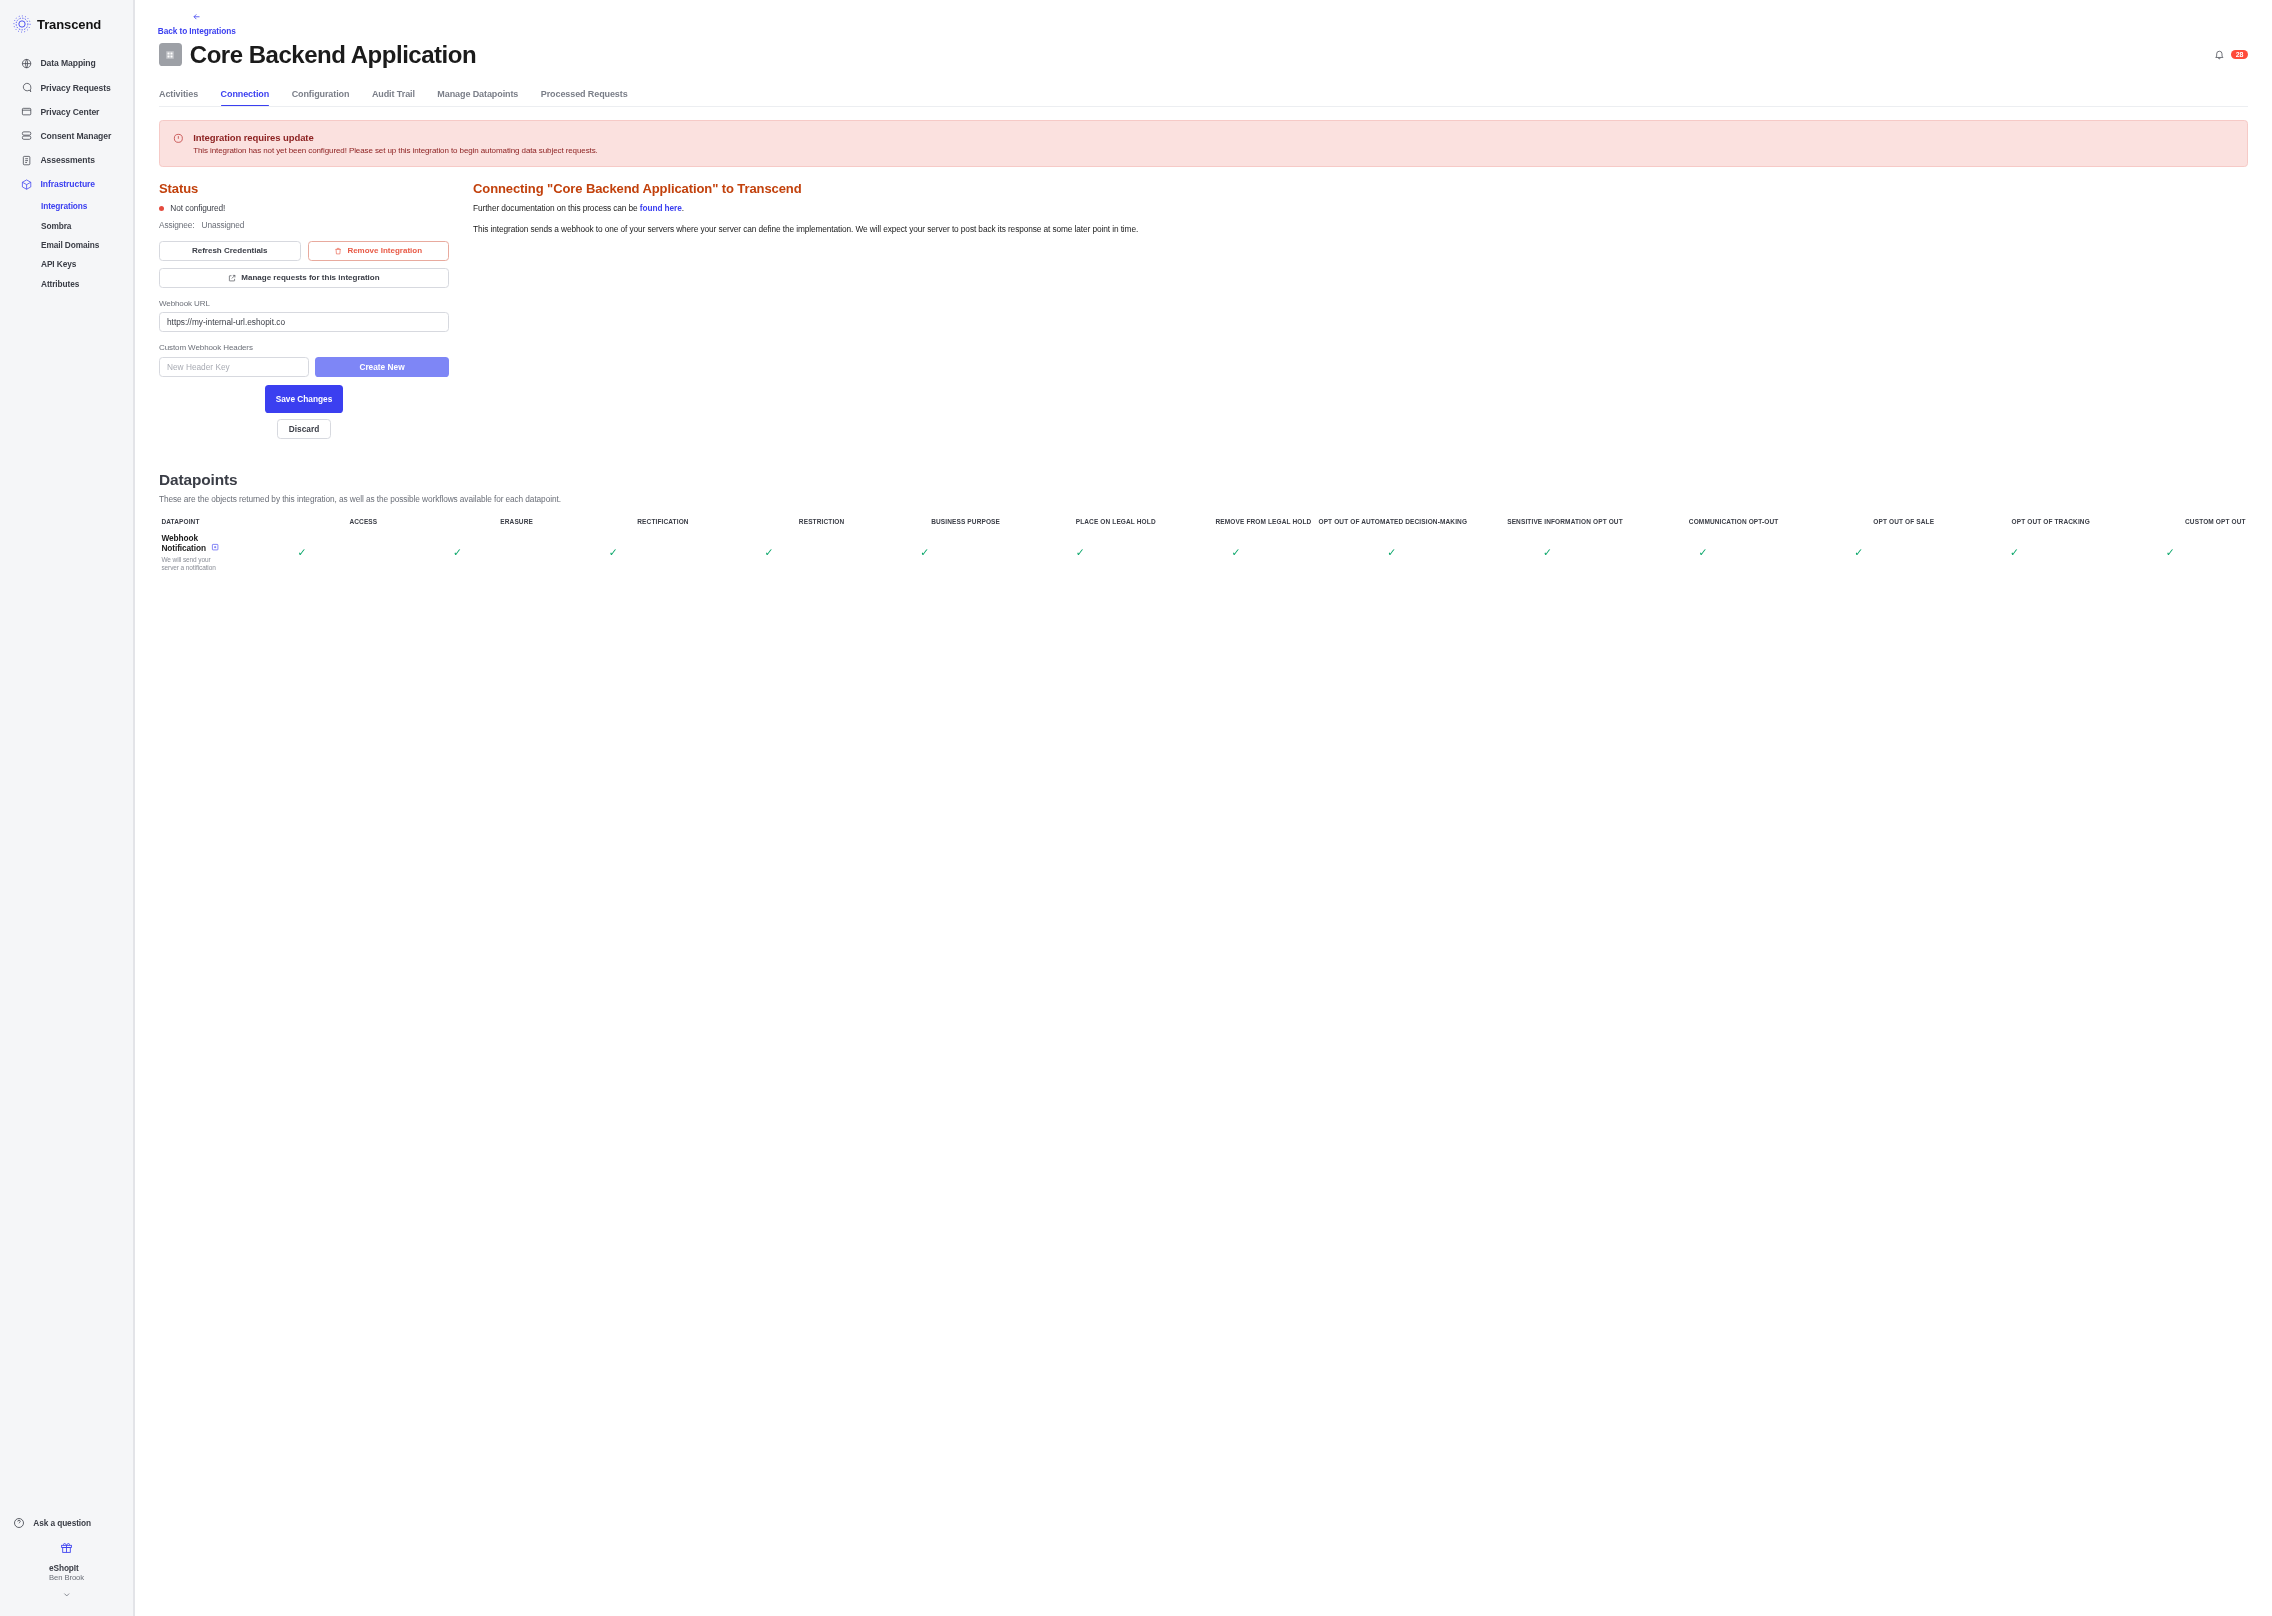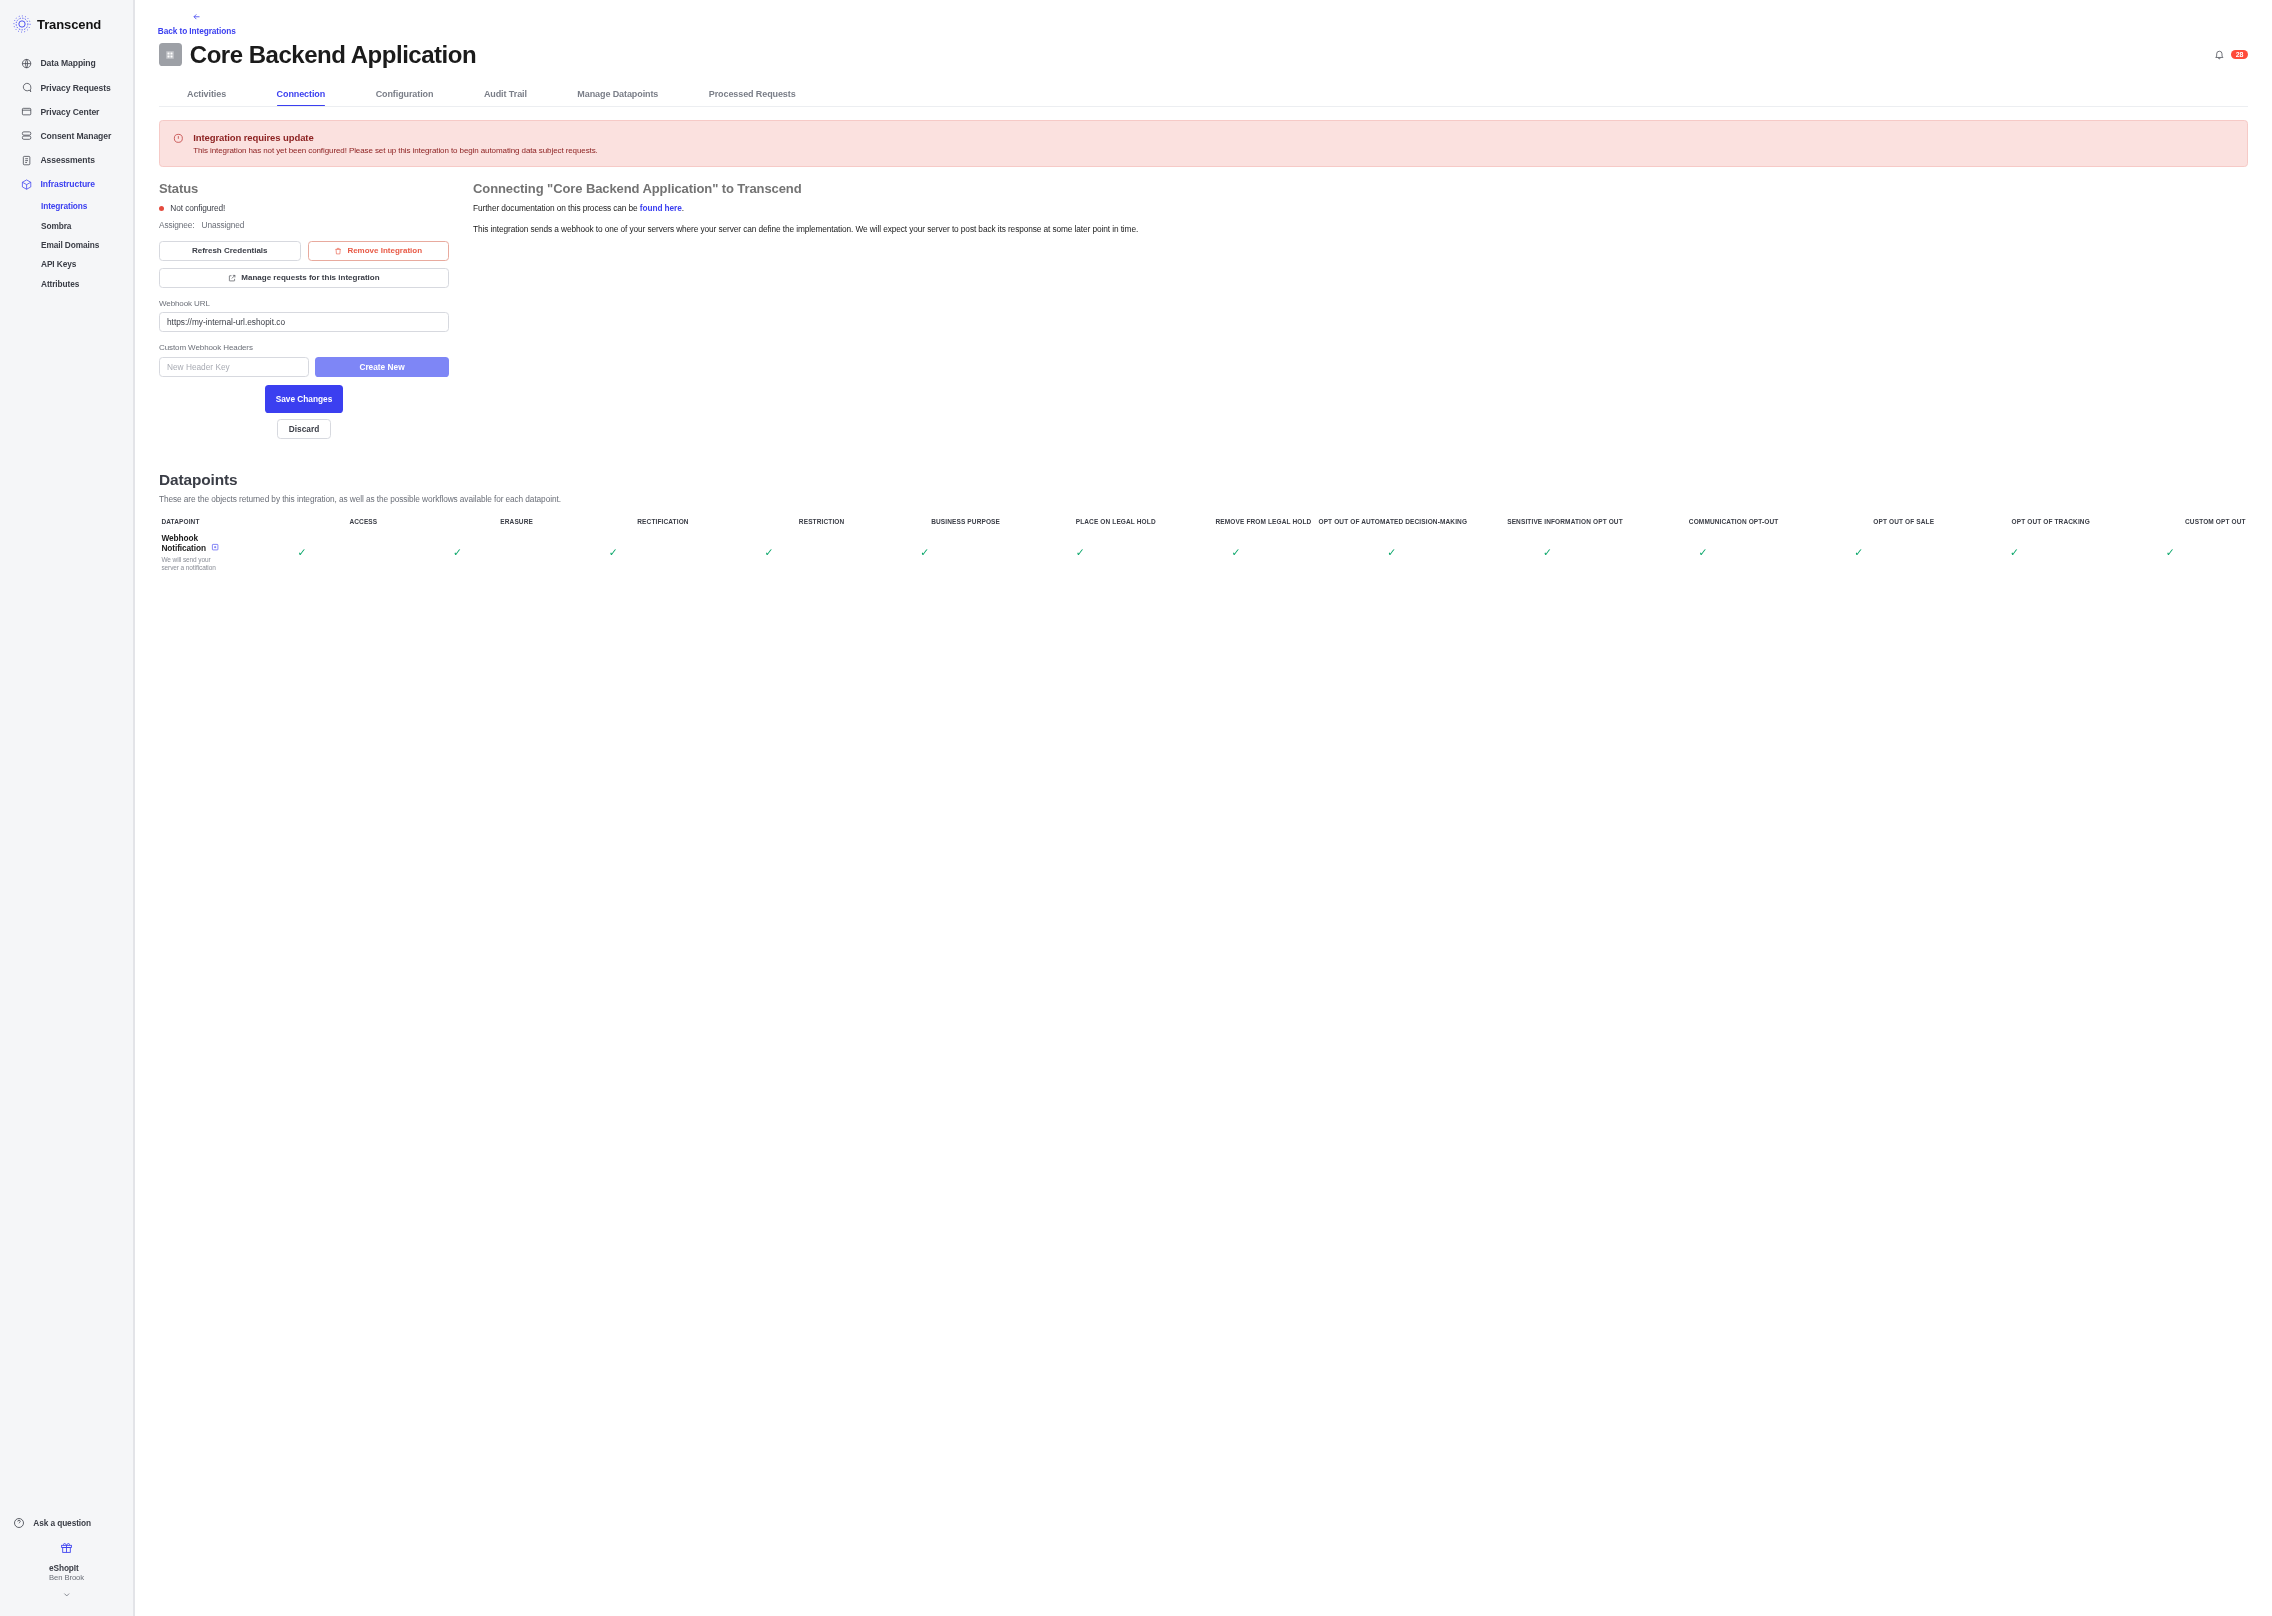--- a/index.html
+++ b/index.html
@@ -80,41 +80,40 @@
   .badge{
     background:#ff4a3a;color:#fff;font-size:7px;font-weight:800;
     border-radius:591px;padding:1.2px 4.7px;cursor:pointer;
   }
   .tabs{
     display:flex;gap:22.5px;margin-top:16.6px;border-bottom:0.6px solid #eceef1;
   }
   .tab{
     padding:3.6px 0 7px 0;font-size:9px;font-weight:700;color:#7a7e88;cursor:pointer;
     position:relative;
-    margin-left:28px;
   }
   .tab.active{color:#3b3ff0;}
   .tab.active::after{
     content:"";position:absolute;left:0;right:0;bottom:-0.6px;height:1.8px;background:#3b3ff0;border-radius:1.2px;
   }
 
   .alert{
     margin-top:13px;background:#fbe1df;border:0.6px solid #f6cac7;border-radius:3.6px;
     padding:10.7px 13px;display:flex;gap:9.5px;
   }
   .alert-icon{color:#b82b2b;margin-top:1.2px;}
   .alert-icon svg{width:10.7px;height:10.7px;stroke:#b82b2b;fill:none;stroke-width:1.6;}
   .alert-title{font-size:9.5px;font-weight:600;color:#8e2323;margin-bottom:3.6px;}
   .alert-body{font-size:8px;color:#8e2323;font-weight:500;}
 
   .two-col{display:flex;gap:24px;margin-top:12px;}
   .left{flex:0 0 290px;}
   .right{flex:1;}
 
-  .section-h{font-size:13px;font-weight:800;color:#737373;margin-top:2.4px;margin-bottom:7px;}
+  .section-h{font-size:13px;font-weight:800;color:#c2410c;margin-top:2.4px;margin-bottom:7px;}
   .status-line{display:flex;align-items:center;gap:6px;font-size:8.3px;color:#3a3d46;margin-bottom:7px;}
   .dot-red{width:5.3px;height:5.3px;border-radius:50%;background:#e44b3e;}
   .assignee{font-size:8.3px;color:#6b6f78;margin-bottom:10.7px;}
   .assignee span:first-child{color:#6b6f78;margin-right:4.7px;}
   .btn-row{display:flex;gap:7px;margin-bottom:7px;}
   .btn{
     flex:1;height:20px;border-radius:3.6px;border:0.6px solid #d7d9df;background:#fff;
     font-size:8px;font-weight:700;color:#3a3d46;display:flex;align-items:center;justify-content:center;gap:4.7px;cursor:pointer;
   }
   .btn svg{width:8.3px;height:8.3px;stroke:currentColor;fill:none;stroke-width:1.8;}

